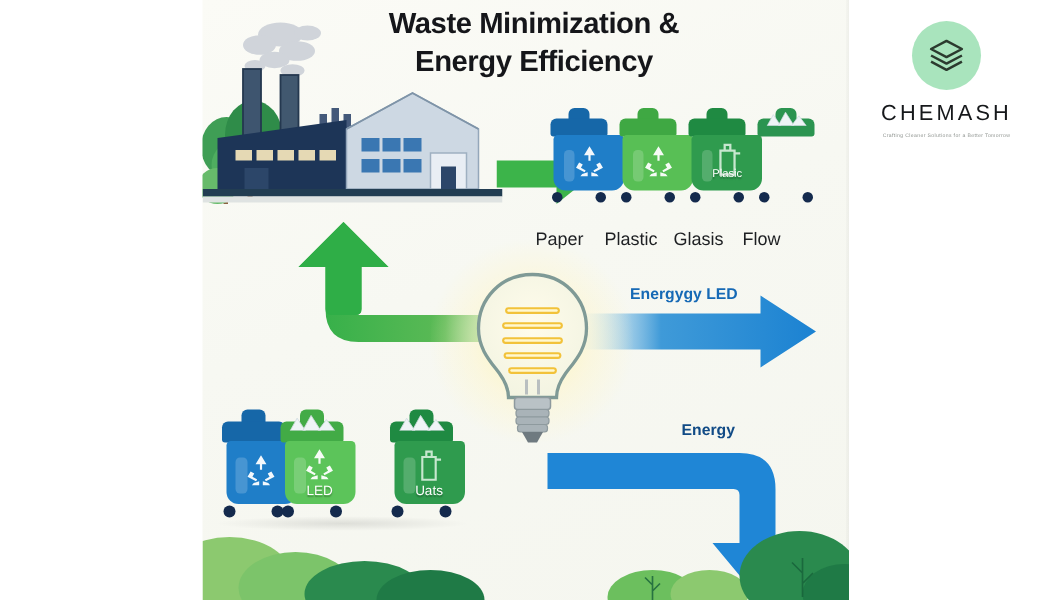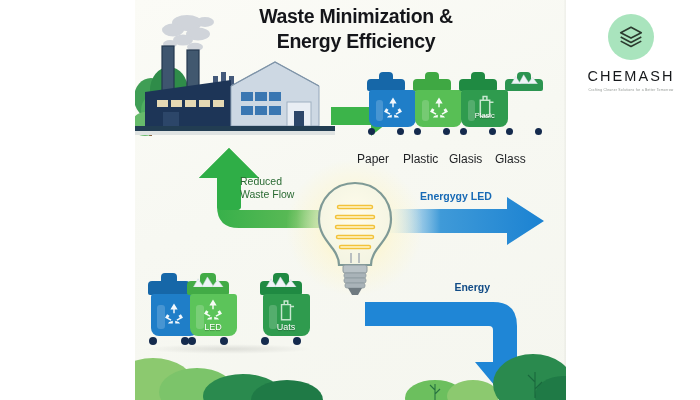--- a/index.html
+++ b/index.html
@@ -227,38 +227,34 @@
         <svg class="trash" style="top:-9%;z-index:3" viewBox="0 0 40 12">
           <g fill="#eef4f6" stroke="#cfdbe0" stroke-width=".6">
             <polygon points="4,12 9,3 15,12"></polygon>
               <polygon points="13,12 19,1 26,12"></polygon>
             <polygon points="24,12 30,4 36,12"></polygon>
           </g>
         </svg>
         <div class="wheel l"></div>
         <div class="wheel r"></div>
       </div>
-      <div class="cap" style="left:360px;top:152px;width:58px">Glass</div>
+      <div class="cap" style="left:360px;top:152px;width:58px">Flow</div>
     </div>
 
     <svg style="position:absolute;left:42px;top:148px;width:200px;height:92px;z-index:13" viewBox="0 0 200 92">
       <defs>
         <linearGradient id="gfade" x1="1" y1="0" x2="0" y2="0">
           <stop offset="0" stop-color="#9fd89a" stop-opacity="0"></stop>
           <stop offset="0.45" stop-color="#5cba56"></stop>
           <stop offset="1" stop-color="#2fae47"></stop>
         </linearGradient>
       </defs>
       <path d="M200,80 L62,80 Q40,80 40,58 L40,30 L22,30 L52,0 L82,30 L64,30 L64,58 Q64,62 60,62 L200,62 Z" fill="url(#gfade)"></path>
       <path d="M22,30 L52,0 L82,30 L64,30 L64,58 Q64,62 60,62 L44,62 Q40,62 40,58 L40,30 Z" fill="#2fae47"></path>
     </svg>
-    <div class="lbl green" style="left:105px;top:175px;z-index:26">
-      <div>Reduced</div>
-      <div>Waste Flow</div>
-    </div>
 
     <div class="glow"></div>
     <svg class="bulbwrap" viewBox="0 0 100 120">
       <defs>
         <radialGradient id="bulbg" cx="50%" cy="42%" r="58%">
           <stop offset="0" stop-color="#fffceb"></stop>
           <stop offset="1" stop-color="#f3f4e2"></stop>
         </radialGradient>
       </defs>
       <path d="M50,6 C29,6 14,22 14,42 C14,56 22,64 28,72 C33,79 34,84 34,88 L66,88 C66,84 67,79 72,72 C78,64 86,56 86,42 C86,22 71,6 50,6Z" fill="url(#bulbg)" stroke="#7f9a96" stroke-width="2.2"></path>

